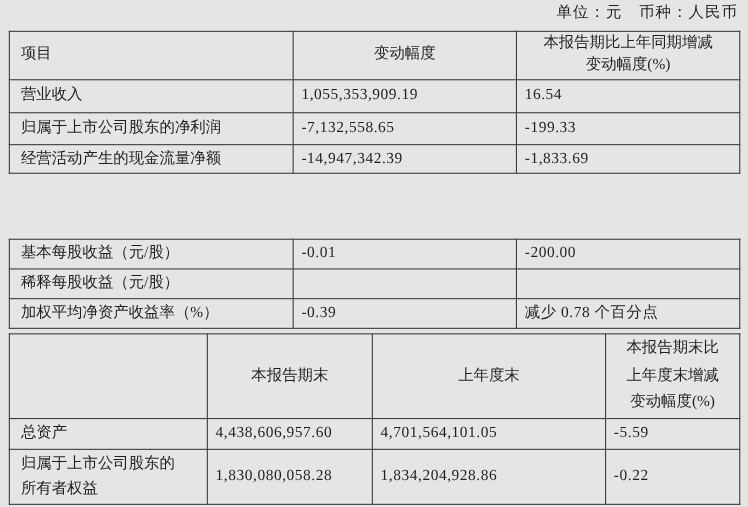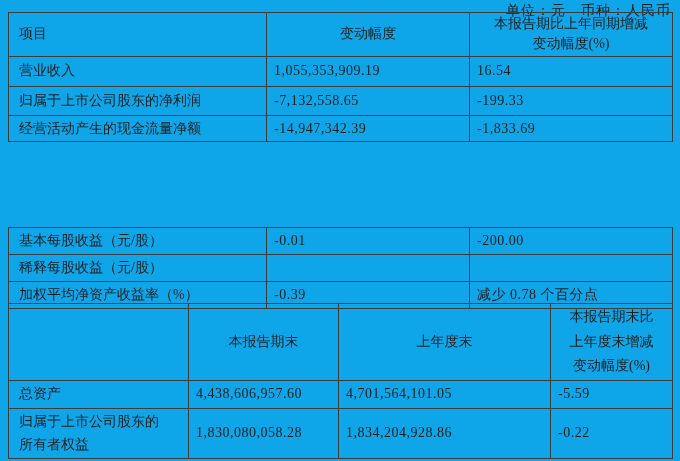--- a/index.html
+++ b/index.html
@@ -1,20 +1,20 @@
 <!DOCTYPE html>
 <html><head>
 <meta charset="utf-8">
 <style>
   html, body { margin: 0; padding: 0; background: #ffffff; }
   .page {
     position: relative;
     width: 680px;
     height: 461px;
-    background: #0ea5e9;
+    background: #e5e5e5;
     font-family: "Liberation Serif", "DejaVu Serif", serif;
     color: #1f1f1f;
     font-size: 14px;
     overflow: hidden;
   }
   .unit-line {
     position: absolute;
     top: 2px;
     right: 9px;
     font-size: 14px;
@@ -33,22 +33,22 @@
     vertical-align: middle;
     white-space: pre-line;
     overflow: hidden;
     line-height: 1.7;
   }
   .cell-label  { text-align: left; padding-left: 10px !important; }
   .cell-num    { text-align: left; letter-spacing: 0.5px; }
   .cell-center { text-align: center; }
   .hdr-multiline { line-height: 1.45 !important; margin-top: 16px; }
   .hdr-multiline3 { line-height: 1.75 !important; }
-  #table-summary  { left: 8px; top: 12px;  width: 664px; border-radius: 31px; }
-  #table-pershare { left: 8px; top: 227px; width: 664px; }
+  #table-summary  { left: 8px; top: 28px;  width: 664px; border-radius: 31px; }
+  #table-pershare { left: 8px; top: 217px; width: 664px; }
   #table-balance  { left: 8px; top: 303px; width: 664px; }
 </style>
 </head>
 <body>
 
 <div class="page">
 
   <div class="unit-line">单位：元　币种：人民币</div>
 
   <table class="fin" id="table-summary">

